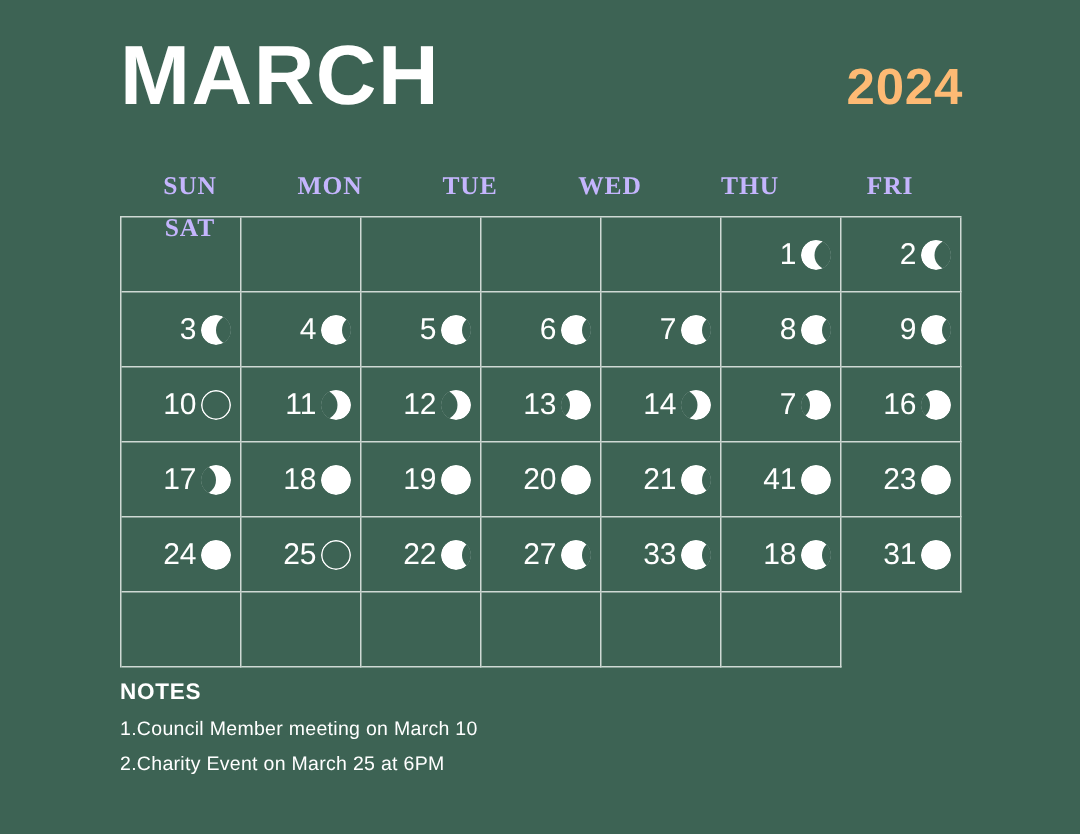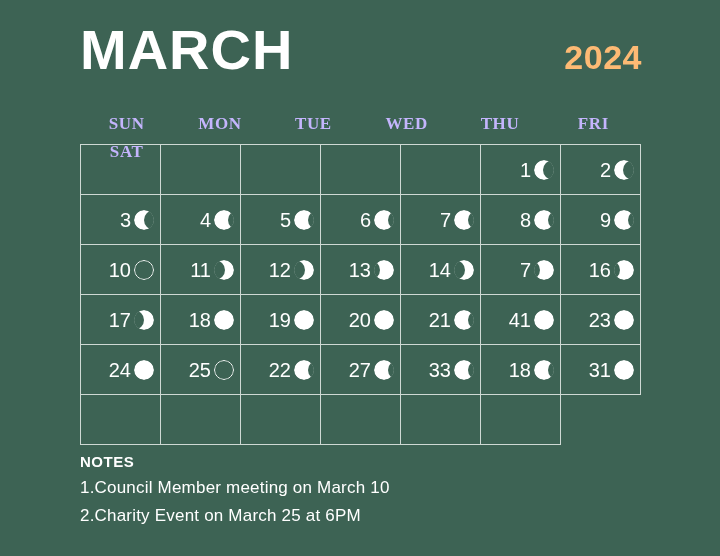--- a/index.html
+++ b/index.html
@@ -137,21 +137,21 @@
     width: 560px;
     color: #ffffff;
   }
   .notes-title {
     font-size: 15px;
     font-weight: 700;
     letter-spacing: 0.5px;
     margin-bottom: 9px;
   }
   .note-line {
-    font-size: 17px;
+    font-size: 13px;
     font-weight: 400;
     line-height: 1.1;
     margin-bottom: 9px;
     letter-spacing: 0.2px;
   }
 </style>
 </head>
 <body>
 
 <div class="page">

